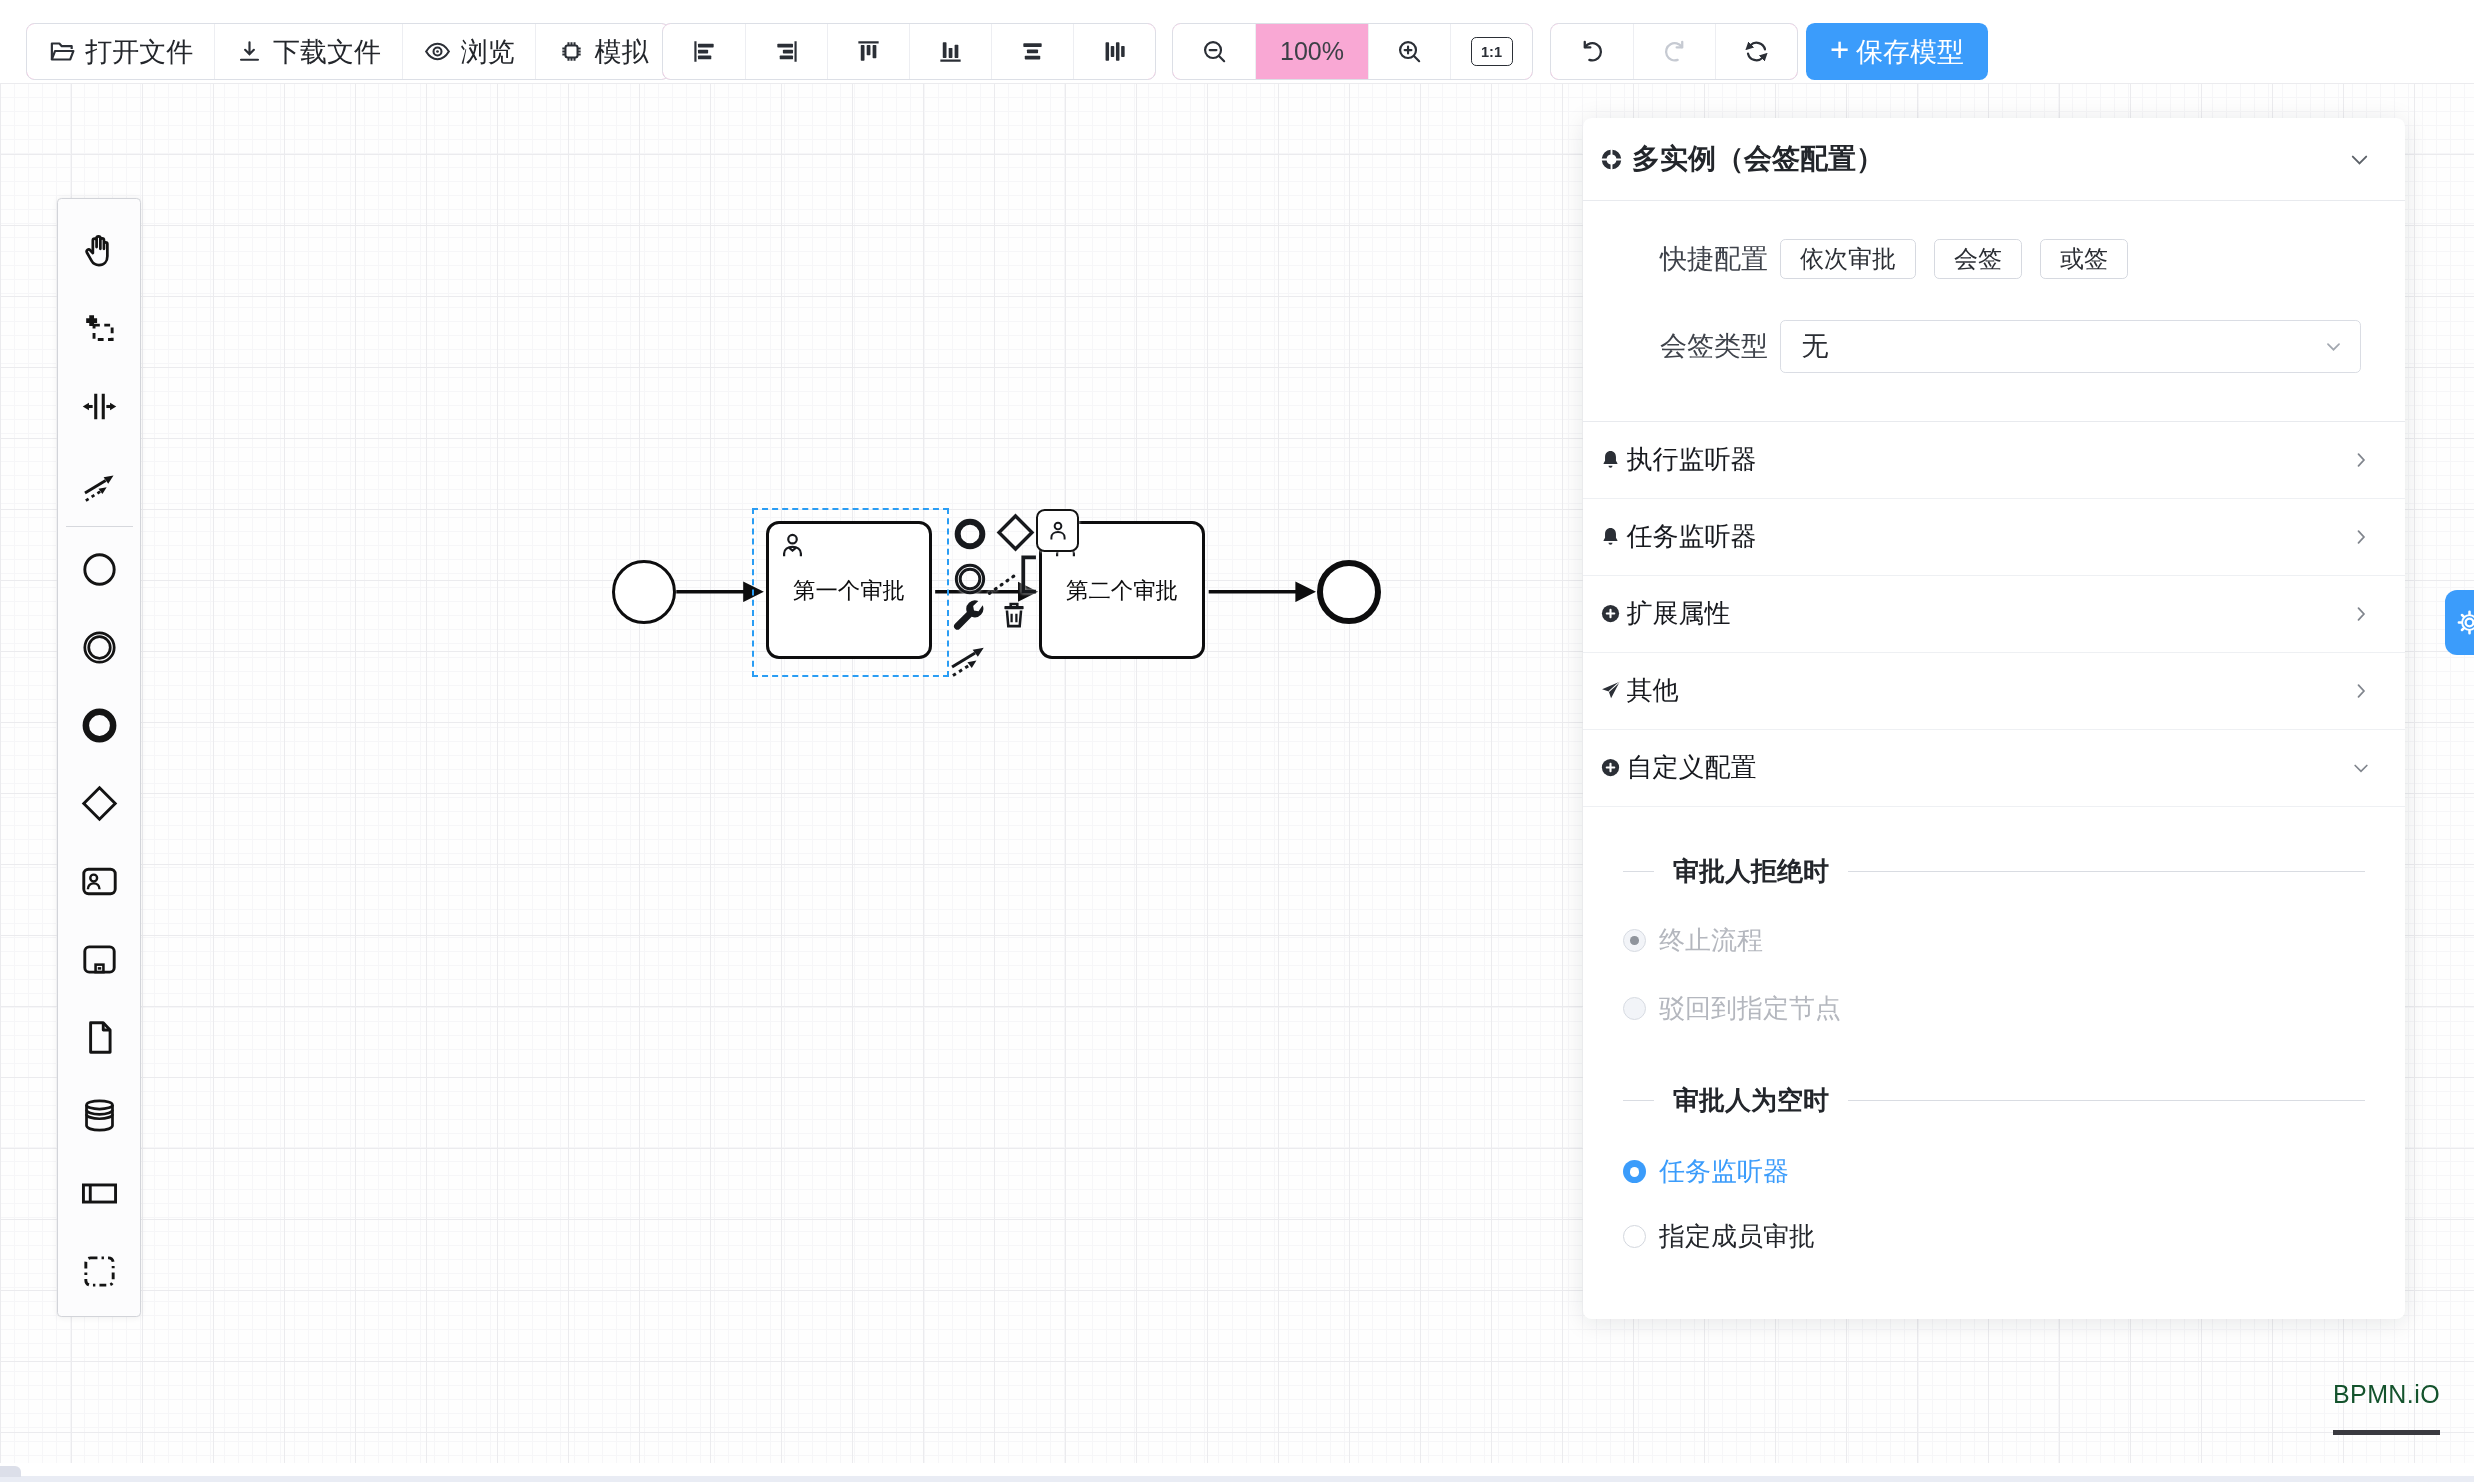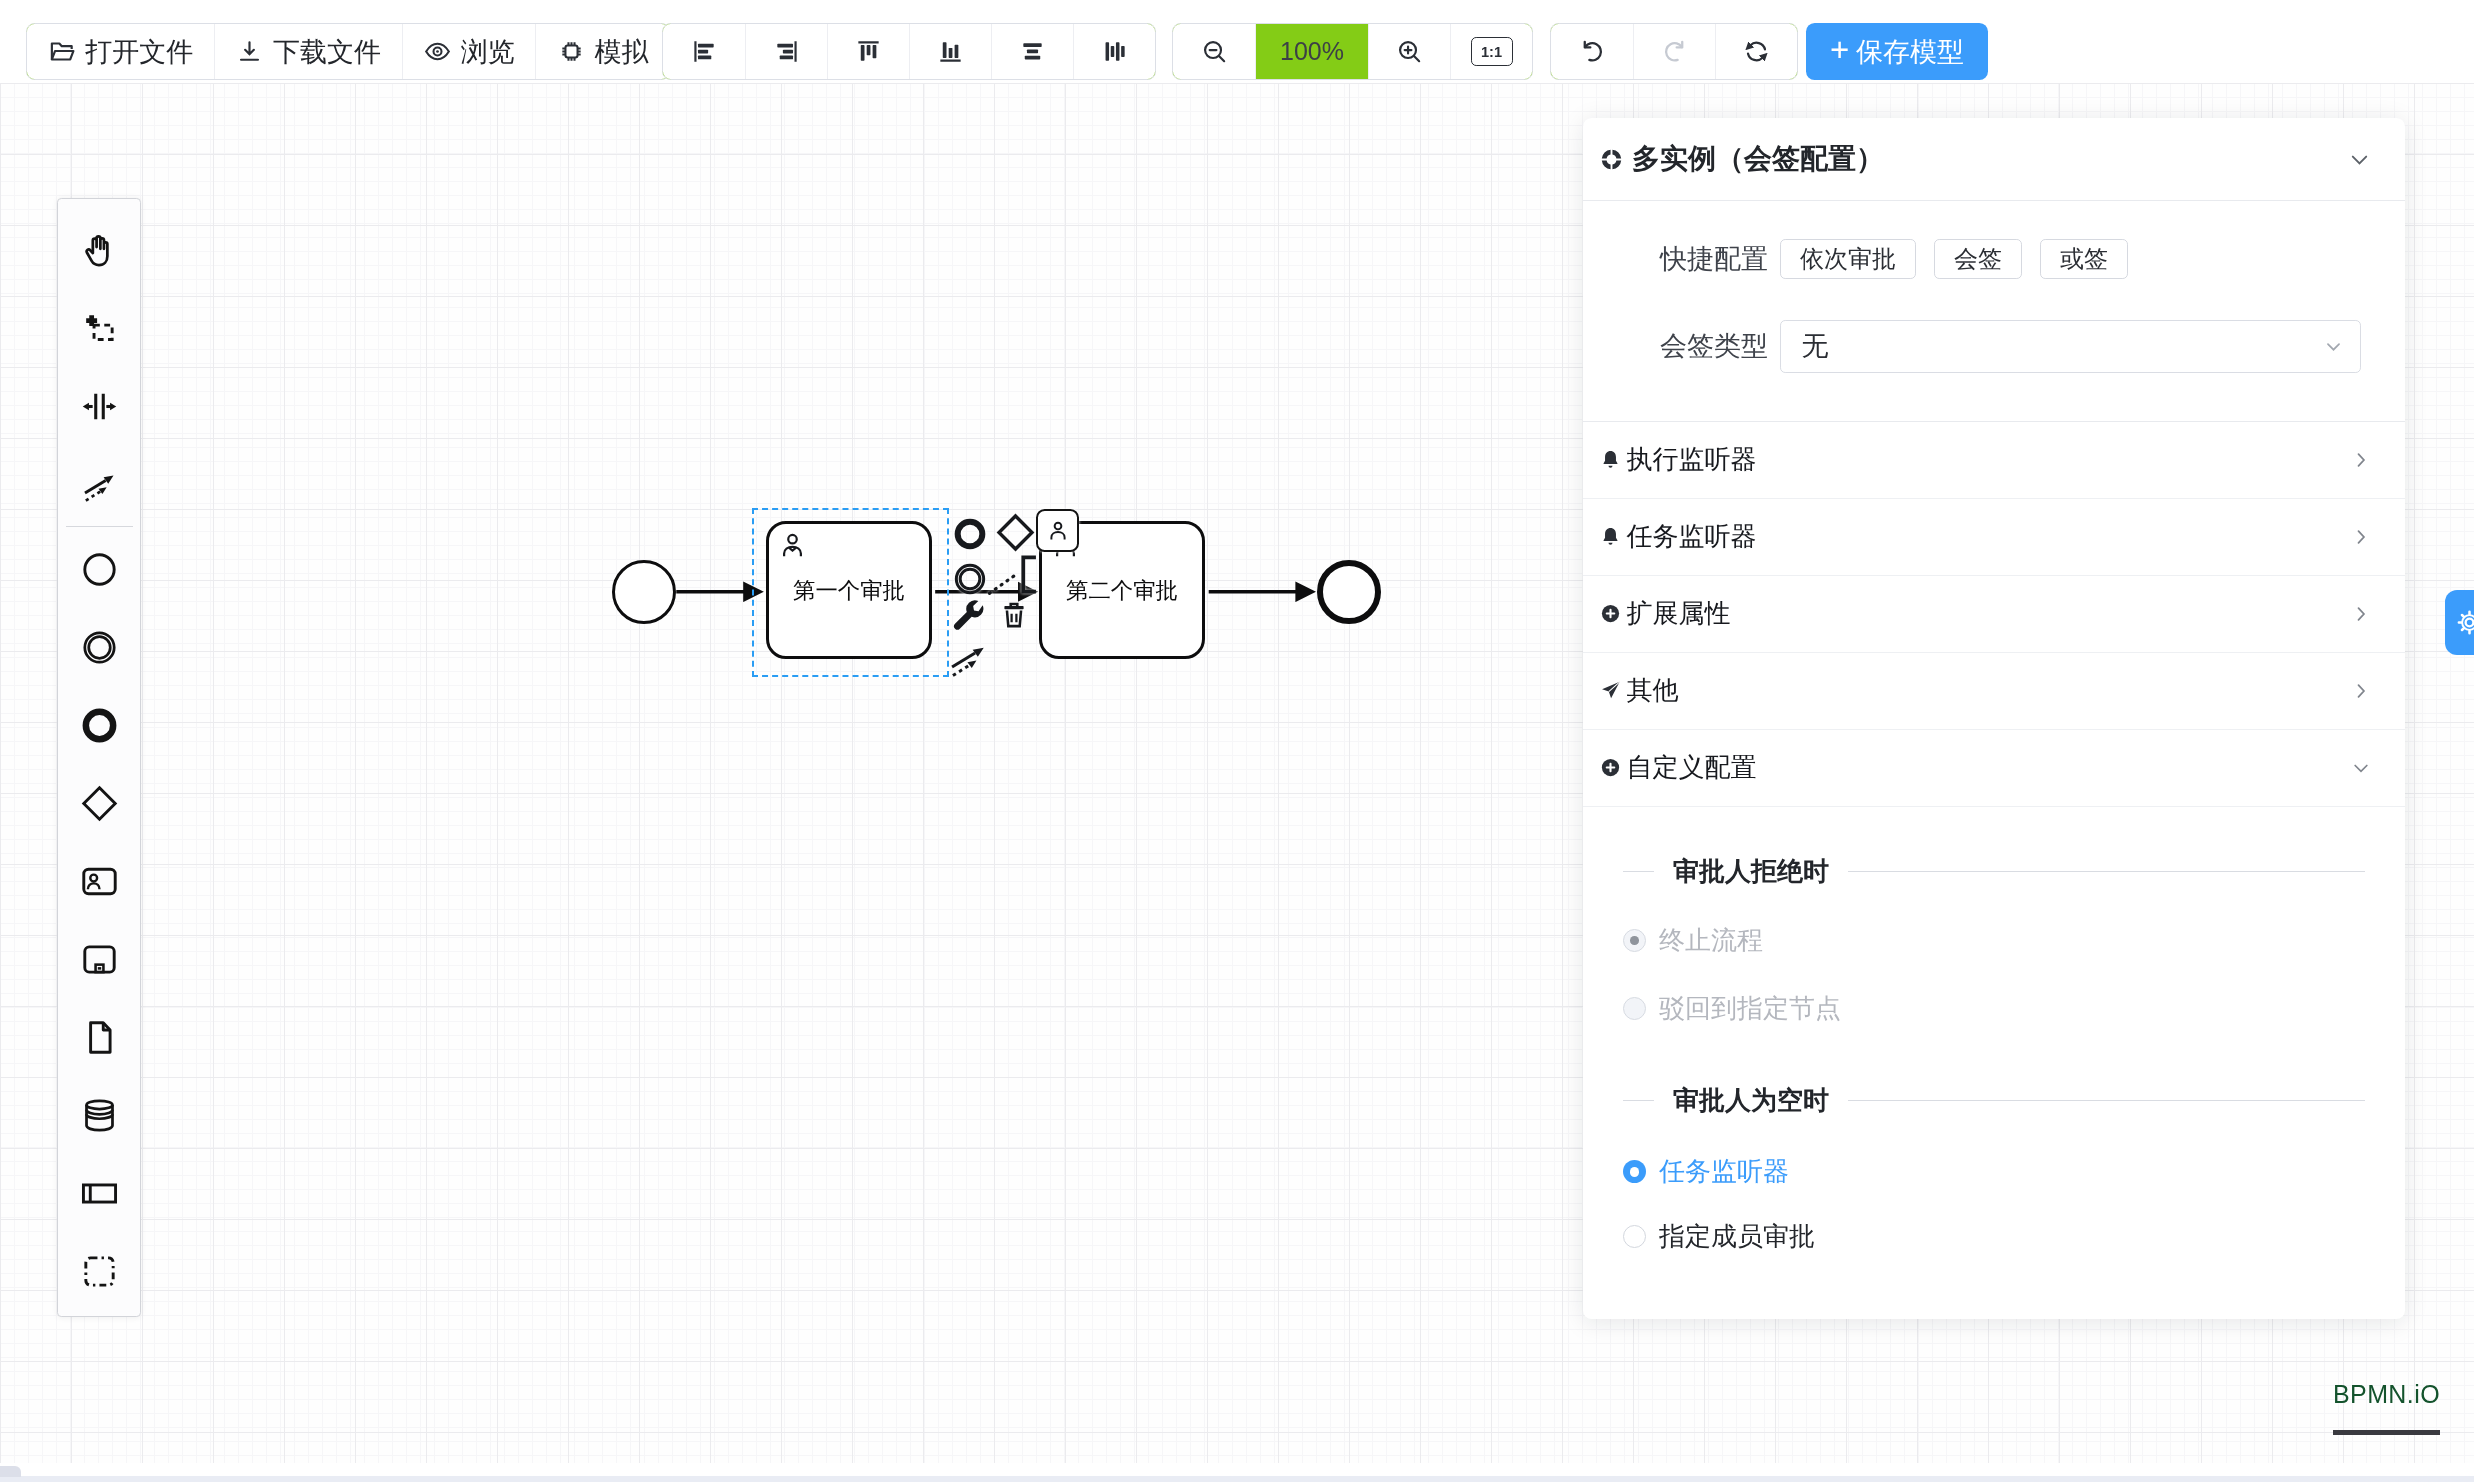--- a/index.html
+++ b/index.html
@@ -17,21 +17,21 @@
       linear-gradient(to right,#ebebee 0.9px,transparent 0.9px) 0 0/71px 71px,
       linear-gradient(to bottom,#ebebee 0.9px,transparent 0.9px) 0 0/71px 71px,
       linear-gradient(to right,#f6f6f8 0.9px,transparent 0.9px) 0 0/14px 14px,
       linear-gradient(to bottom,#f6f6f8 0.9px,transparent 0.9px) 0 0/14px 14px,
       #fefefe;
   }
   .bottom-strip{position:absolute;left:0;bottom:0;width:2475px;height:6px;background:#e9ecf4}
   .corner-tab{position:absolute;left:0;bottom:5.2px;width:20.6px;height:11.2px;background:#dcdfe9;border-radius:0 6px 0 0}
 
   
-  .tb-group{position:absolute;top:23px;height:57px;display:flex;background:#84cc16;
+  .tb-group{position:absolute;top:23px;height:57px;display:flex;background:#f9a8d4;
     border:0.9px solid #dcdfe6;border-radius:8.6px;box-sizing:border-box;overflow:hidden}
   .tb-btn{display:flex;align-items:center;justify-content:center;gap:8.6px;
     padding:0 20.6px;font-size:27px;color:#23262b;cursor:pointer;background:#fff;border:none;
     border-left:0.9px solid #edeef2;height:100%;box-sizing:border-box;font-family:inherit}
   .tb-btn:first-child{border-left:none}
   .tb-ico{width:82px;padding:0}
   .zoom-level{width:112px;display:flex;align-items:center;justify-content:center;
     font-size:25px;color:#3c4046;border-left:0.9px solid #edeef2}
   .reset-box{width:40px;height:27px;border:1.7px solid #2b2f36;border-radius:5.2px;
     display:flex;align-items:center;justify-content:center;font-size:14.6px;font-weight:bold;color:#2b2f36}
@@ -46,21 +46,21 @@
     box-sizing:border-box;padding-top:12px;display:flex;flex-direction:column;align-items:center}
   .pal-item{height:78px;display:flex;align-items:center;justify-content:center;width:100%;cursor:pointer}
   .pal-sep{height:0.9px;background:#d6d8dd;width:67px;margin:3.4px 0}
 
   
   .flows{position:absolute;left:0;top:0;pointer-events:none}
   .evt{position:absolute;width:64px;height:64px;border-radius:50%;background:#fff;box-sizing:border-box}
   .evt.start{left:612px;top:560px;border:3.4px solid #0d0d0e}
   .evt.end{left:1317px;top:560px;border:6.9px solid #0d0d0e}
   .task{position:absolute;width:166px;height:138px;background:#fff;border:3.4px solid #0d0d0e;
-    border-radius:20px;display:flex;align-items:center;justify-content:center;
+    border-radius:13px;display:flex;align-items:center;justify-content:center;
     font-size:22.4px;color:#0d0d0e;box-sizing:border-box}
   .task .person{position:absolute;left:6.9px;top:5.2px}
   .sel-box{position:absolute;left:752px;top:508px;width:197px;height:169px;
     border:2.6px dashed #2a9df4;box-sizing:border-box;pointer-events:none}
   .ctx{position:absolute;cursor:pointer;filter:drop-shadow(0 0 1.7px rgba(255,255,255,.95))}
   .ctx-tile{background:#fff;border:2.6px solid #141414;border-radius:8.6px;width:43px;height:43px;
     box-sizing:border-box;display:flex;align-items:center;justify-content:center}
 
   
   .panel{position:absolute;left:1583px;top:118px;width:822px;height:1201px;background:#fff;

